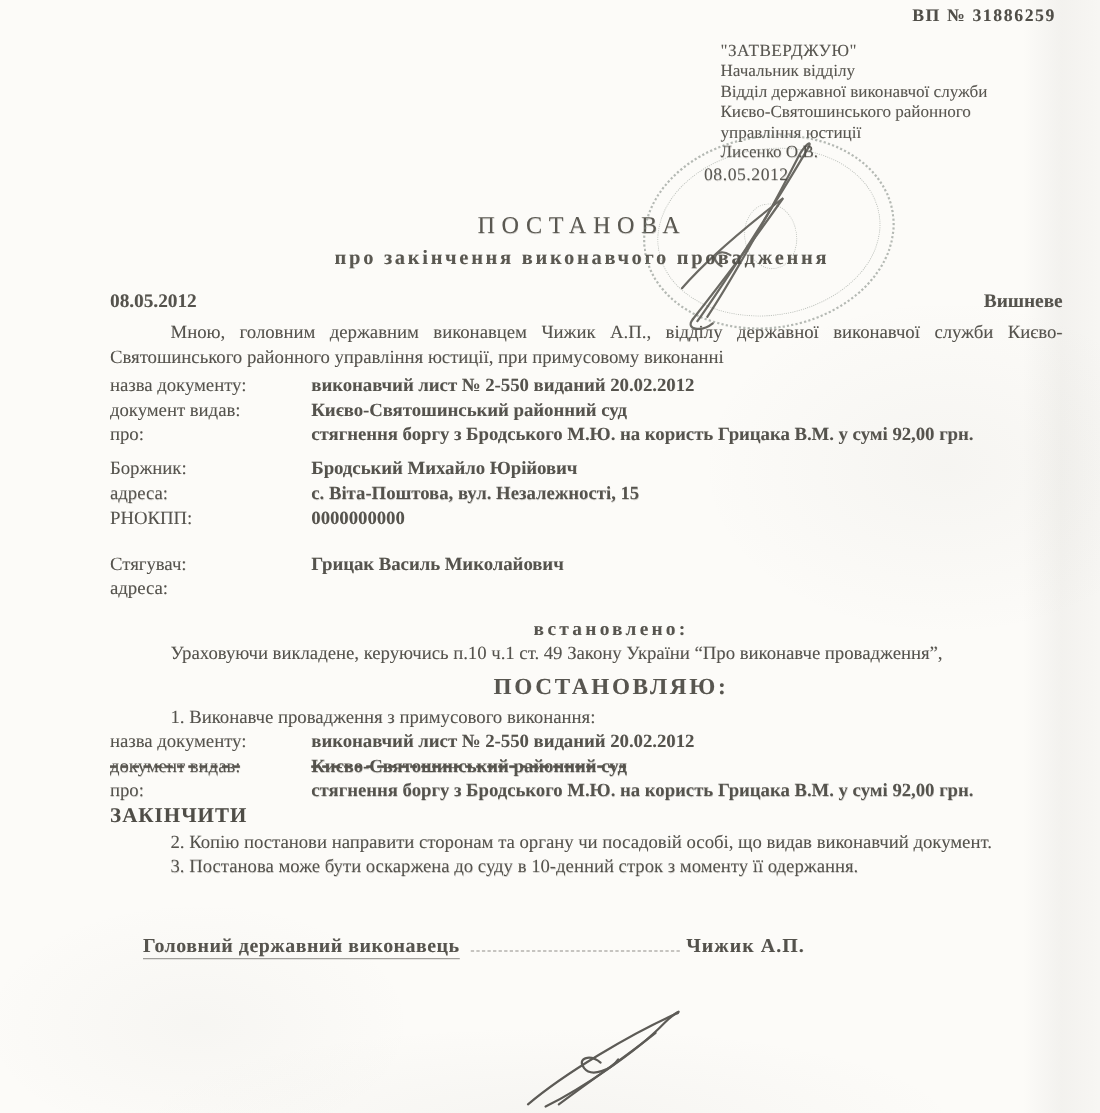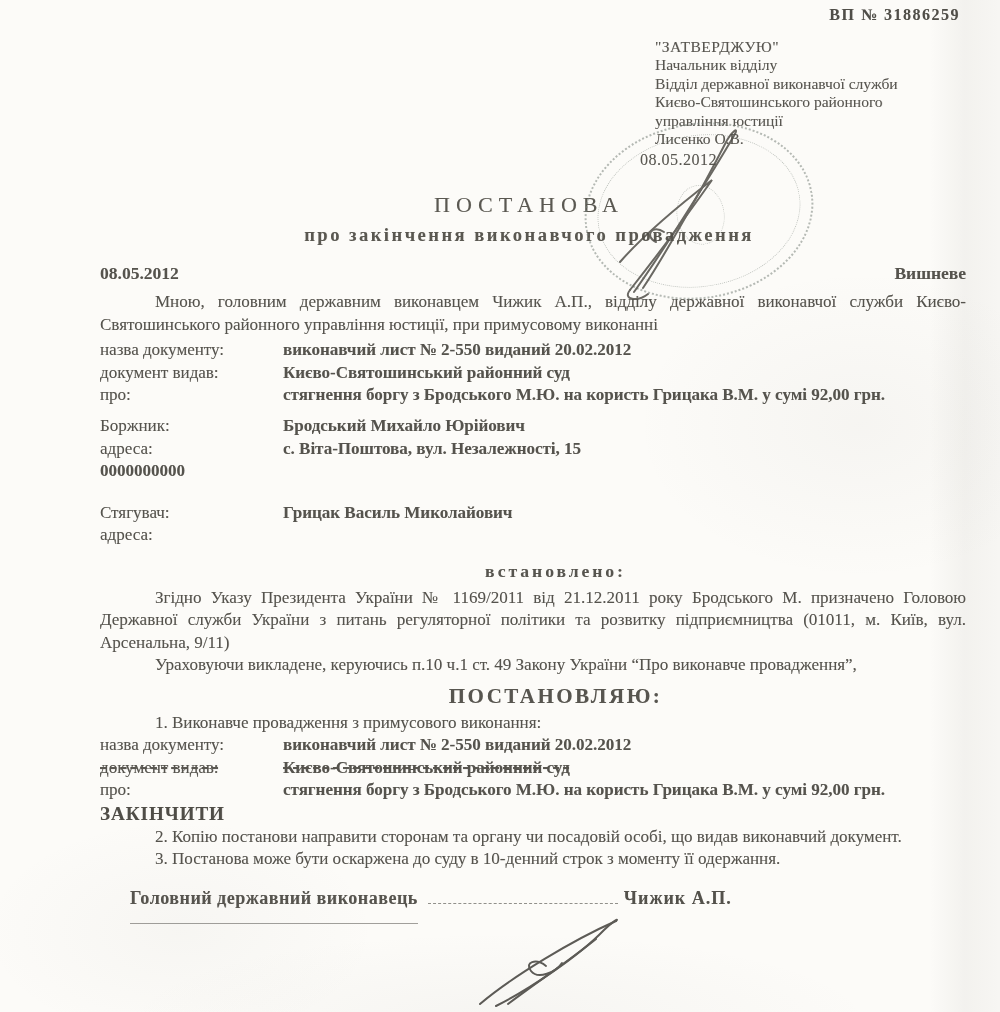--- a/index.html
+++ b/index.html
@@ -94,21 +94,21 @@
   .h-finish{font-weight:bold;font-size:19px;letter-spacing:1px;margin-top:1px;color:#4f4d47;}
   .item1{margin-top:5px;text-align:left;}
   .item2{margin-top:1px;}
   .item3{margin-top:0;}
 
   
   .sig-row{display:flex;align-items:baseline;margin-top:16px;font-size:18px;}
   .sig-role{
     font-weight:bold;margin-left:30px;color:#56544e;
     border-bottom:1.5px solid rgba(86,84,78,0.55);
-    padding-bottom:14px;letter-spacing:0.5px;
+    padding-bottom:1px;letter-spacing:0.5px;margin-top:32px;
   }
   .sig-leader{
     flex:0 0 190px;height:14px;margin:0 6px 0 10px;
     border-bottom:1.5px dashed rgba(100,98,92,0.7);
   }
   .sig-name{font-weight:bold;letter-spacing:1px;color:#53514b;}
   .exec-sig{position:absolute;left:468px;top:912px;z-index:5;pointer-events:none;}
 </style>
 </head>
 <body>
@@ -175,36 +175,36 @@
     <div class="party">
       <div class="frow">
         <span class="flabel">Боржник:</span>
         <span class="fvalue">Бродський Михайло Юрійович</span>
       </div>
       <div class="frow">
         <span class="flabel">адреса:</span>
         <span class="fvalue">с. Віта-Поштова, вул. Незалежності, 15</span>
       </div>
       <div class="frow">
+        <span class="flabel">РНОКПП:</span>
         <span class="fvalue">0000000000</span>
       </div>
     </div>
 
     <div class="party2">
       <div class="frow">
         <span class="flabel">Стягувач:</span>
         <span class="fvalue">Грицак Василь Миколайович</span>
       </div>
       <div class="frow">
         <span class="flabel">адреса:</span>
       </div>
     </div>
 
     <div class="h-center">встановлено:</div>
-    <p class="p-est1">Згідно Указу Президента України № 1169/2011 від 21.12.2011 року Бродського М. призначено Головою Державної служби України з питань регуляторної політики та розвитку підприємництва (01011, м. Київ, вул. Арсенальна, 9/11)</p>
     <p>Ураховуючи викладене, керуючись п.10 ч.1 ст. 49 Закону України “Про виконавче провадження”,</p>
 
     <div class="h-resolve">ПОСТАНОВЛЯЮ:</div>
     <p class="item1">1. Виконавче провадження з примусового виконання:</p>
 
     <div>
       <div class="frow">
         <span class="flabel">назва документу:</span>
         <span class="fvalue">виконавчий лист № 2-550 виданий 20.02.2012</span>
       </div>

